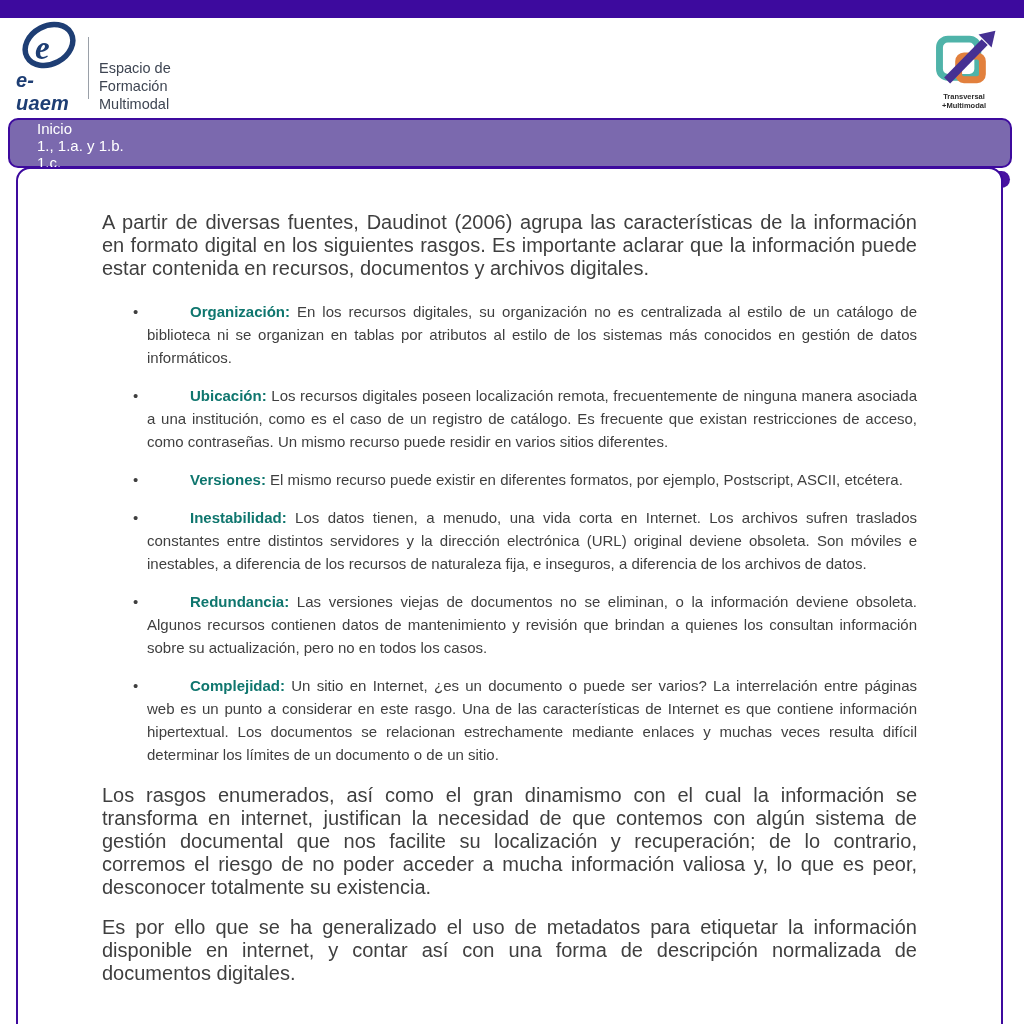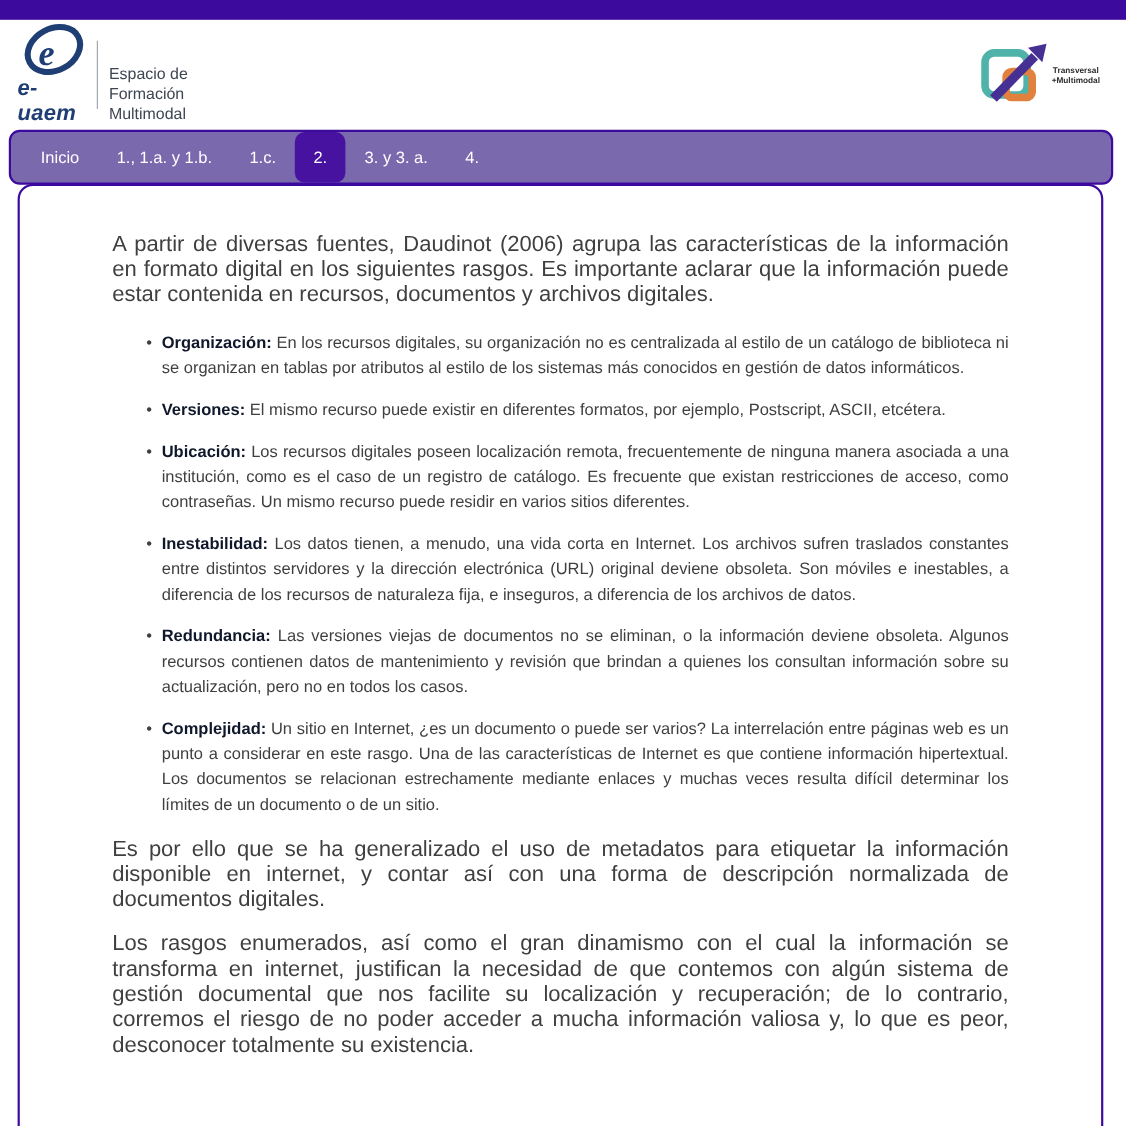--- a/index.html
+++ b/index.html
@@ -7,26 +7,26 @@
     width:1024px;height:1024px;position:relative;overflow:hidden;
     background:#ffffff;font-family:"Liberation Sans",sans-serif;
   }
   .top-bar{height:18px;background:#3d0a9e;}
   .header{height:100px;display:flex;align-items:center;justify-content:space-between;padding:0 16px;}
   .brand{display:flex;align-items:center;}
   .brand-logo{display:flex;flex-direction:column;align-items:center;width:66px;}
   .brand-name{font-style:italic;font-weight:bold;color:#1e3e74;font-size:20px;letter-spacing:.2px;margin-top:-4px;}
   .v-divider{width:1px;height:62px;background:#9aa0a8;margin:0 10px 0 6px;}
   .tagline{font-size:14.5px;color:#3e4552;line-height:1.25;margin-top:36px;}
-  .badge{display:flex;flex-direction:row;align-items:center;margin-right:8px;}
+  .badge{display:flex;flex-direction:column;align-items:center;margin-right:8px;}
   .badge-caption{font-size:7.5px;font-weight:bold;color:#2c2c2c;line-height:1.2;text-align:center;}
   .nav{
     position:absolute;left:8px;right:12px;top:118px;height:50px;box-sizing:border-box;
     background:#7b69ae;border:2px solid #3d0a9e;border-radius:10px;
-    display:flex;align-items:stretch;padding-left:10px;
+    display:flex;align-items:stretch;padding-left:10px;flex-direction:column;
   }
   .nav-item{
     color:#ffffff;font-size:15px;display:flex;align-items:center;
     padding:0 17px;cursor:pointer;white-space:nowrap;
   }
   .nav-item.active{background:#4812a0;border-radius:9px;}
   .content{
     position:absolute;left:16px;right:21px;top:167px;bottom:-24px;box-sizing:border-box;
     background:#ffffff;border:2px solid #3d0a9e;border-radius:14px;
     padding:42px 84px 0 84px;
@@ -36,21 +36,21 @@
   }
   .content p{
     font-size:20px;color:#3f3f3f;line-height:23px;text-align:justify;margin:0 0 17px 0;
   }
   ul.traits{margin:20px 0 18px 0;padding:0 0 0 31px;}
   ul.traits li{
     list-style:none;position:relative;padding-left:14px;margin-bottom:15px;
     font-size:15px;color:#3f3f3f;line-height:23px;text-align:justify;
   }
   ul.traits li::before{content:"•";position:absolute;left:0;top:0;color:#3f3f3f;}
-  .term{font-weight:bold;color:#0f172a;}
+  .term{font-weight:bold;color:#0f766e;margin-left:43px;}
 </style>
 </head>
 <body>
 
 <div class="top-bar"></div>
 
 <div class="header">
   <div class="brand">
     <div class="brand-logo">
       <svg width="58" height="52" viewBox="0 0 58 52">
@@ -91,22 +91,22 @@
   <div class="nav-item">3. y 3. a.</div>
   <div class="nav-item">4.</div>
 </div>
 
 <div class="content">
 
   <p>A partir de diversas fuentes, Daudinot (2006) agrupa las características de la información en formato digital en los siguientes rasgos. Es importante aclarar que la información puede estar contenida en recursos, documentos y archivos digitales.</p>
 
   <ul class="traits">
     <li><span class="term">Organización:</span><span> En los recursos digitales, su organización no es centralizada al estilo de un catálogo de biblioteca ni se organizan en tablas por atributos al estilo de los sistemas más conocidos en gestión de datos informáticos.</span></li>
+    <li><span class="term">Ubicación:</span><span> Los recursos digitales poseen localización remota, frecuentemente de ninguna manera asociada a una institución, como es el caso de un registro de catálogo. Es frecuente que existan restricciones de acceso, como contraseñas. Un mismo recurso puede residir en varios sitios diferentes.</span></li>
     <li><span class="term">Versiones:</span><span> El mismo recurso puede existir en diferentes formatos, por ejemplo, Postscript, ASCII, etcétera.</span></li>
-    <li><span class="term">Ubicación:</span><span> Los recursos digitales poseen localización remota, frecuentemente de ninguna manera asociada a una institución, como es el caso de un registro de catálogo. Es frecuente que existan restricciones de acceso, como contraseñas. Un mismo recurso puede residir en varios sitios diferentes.</span></li>
     <li><span class="term">Inestabilidad:</span><span> Los datos tienen, a menudo, una vida corta en Internet. Los archivos sufren traslados constantes entre distintos servidores y la dirección electrónica (URL) original deviene obsoleta. Son móviles e inestables, a diferencia de los recursos de naturaleza fija, e inseguros, a diferencia de los archivos de datos.</span></li>
     <li><span class="term">Redundancia:</span><span> Las versiones viejas de documentos no se eliminan, o la información deviene obsoleta. Algunos recursos contienen datos de mantenimiento y revisión que brindan a quienes los consultan información sobre su actualización, pero no en todos los casos.</span></li>
     <li><span class="term">Complejidad:</span><span> Un sitio en Internet, ¿es un documento o puede ser varios? La interrelación entre páginas web es un punto a considerar en este rasgo. Una de las características de Internet es que contiene información hipertextual. Los documentos se relacionan estrechamente mediante enlaces y muchas veces resulta difícil determinar los límites de un documento o de un sitio.</span></li>
   </ul>
 
+  <p>Los rasgos enumerados, así como el gran dinamismo con el cual la información se transforma en internet, justifican la necesidad de que contemos con algún sistema de gestión documental que nos facilite su localización y recuperación; de lo contrario, corremos el riesgo de no poder acceder a mucha información valiosa y, lo que es peor, desconocer totalmente su existencia.</p>
   <p>Es por ello que se ha generalizado el uso de metadatos para etiquetar la información disponible en internet, y contar así con una forma de descripción normalizada de documentos digitales.</p>
-  <p>Los rasgos enumerados, así como el gran dinamismo con el cual la información se transforma en internet, justifican la necesidad de que contemos con algún sistema de gestión documental que nos facilite su localización y recuperación; de lo contrario, corremos el riesgo de no poder acceder a mucha información valiosa y, lo que es peor, desconocer totalmente su existencia.</p>
 </div>
 
 </body></html>

